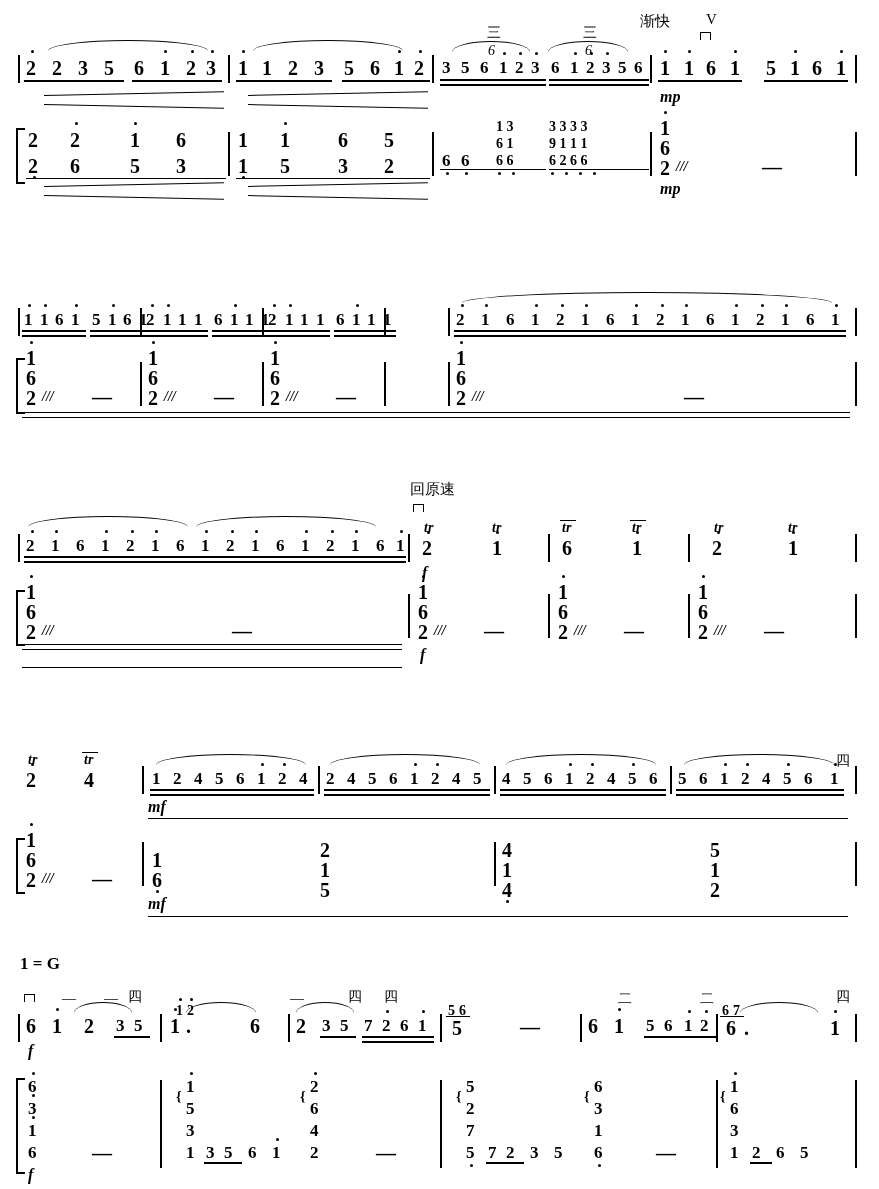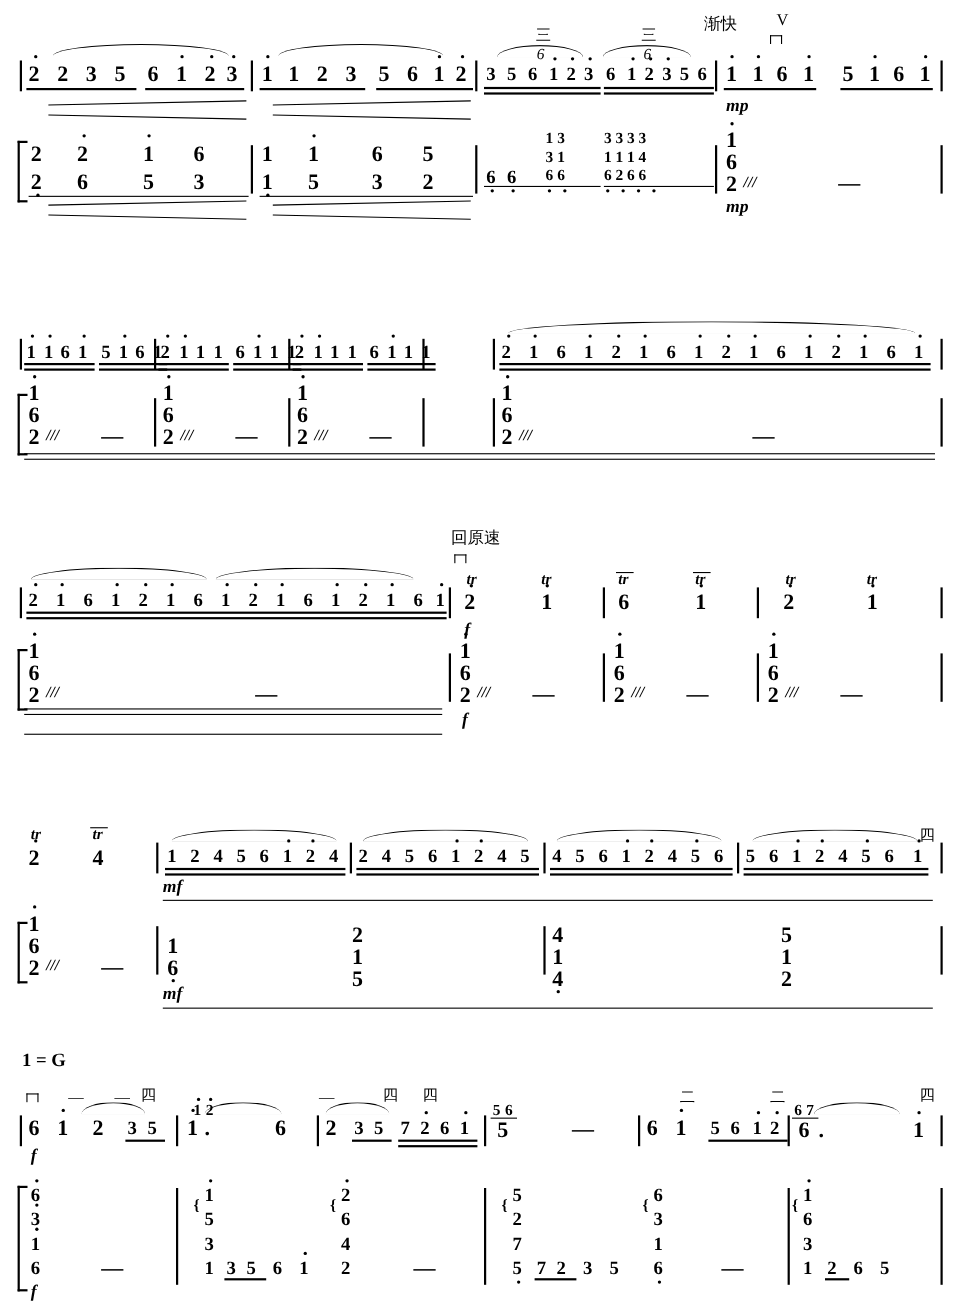--- a/index.html
+++ b/index.html
@@ -300,22 +300,22 @@
     <div class="dotabove" style="left:284px;top:122px;"></div>
     <div class="note" style="left:280px;top:156px;">5</div>
     <div class="note" style="left:338px;top:130px;">6</div>
     <div class="note" style="left:338px;top:156px;">3</div>
     <div class="note" style="left:384px;top:130px;">5</div>
     <div class="note" style="left:384px;top:156px;">2</div>
     <div class="hline" style="left:236px;top:178px;width:194px;"></div>
 
     <div class="note xs" style="left:496px;top:120px;">1 3</div>
     <div class="note xs" style="left:549px;top:120px;">3 3 3 3</div>
-    <div class="note xs" style="left:496px;top:137px;">3 1</div>
-    <div class="note xs" style="left:549px;top:137px;">1 1 1 4</div>
+    <div class="note xs" style="left:496px;top:137px;">6 1</div>
+    <div class="note xs" style="left:549px;top:137px;">9 1 1 1</div>
     <div class="note sm" style="left:442px;top:152px;">6</div>
     <div class="note sm" style="left:461px;top:152px;">6</div>
     <div class="note xs" style="left:496px;top:154px;">6 6</div>
     <div class="note xs" style="left:549px;top:154px;">6 2 6 6</div>
     <div class="dotbelow" style="left:446px;top:172px;"></div>
     <div class="dotbelow" style="left:465px;top:172px;"></div>
     <div class="dotbelow" style="left:498px;top:172px;"></div>
     <div class="dotbelow" style="left:512px;top:172px;"></div>
     <div class="dotbelow" style="left:551px;top:172px;"></div>
     <div class="dotbelow" style="left:565px;top:172px;"></div>

